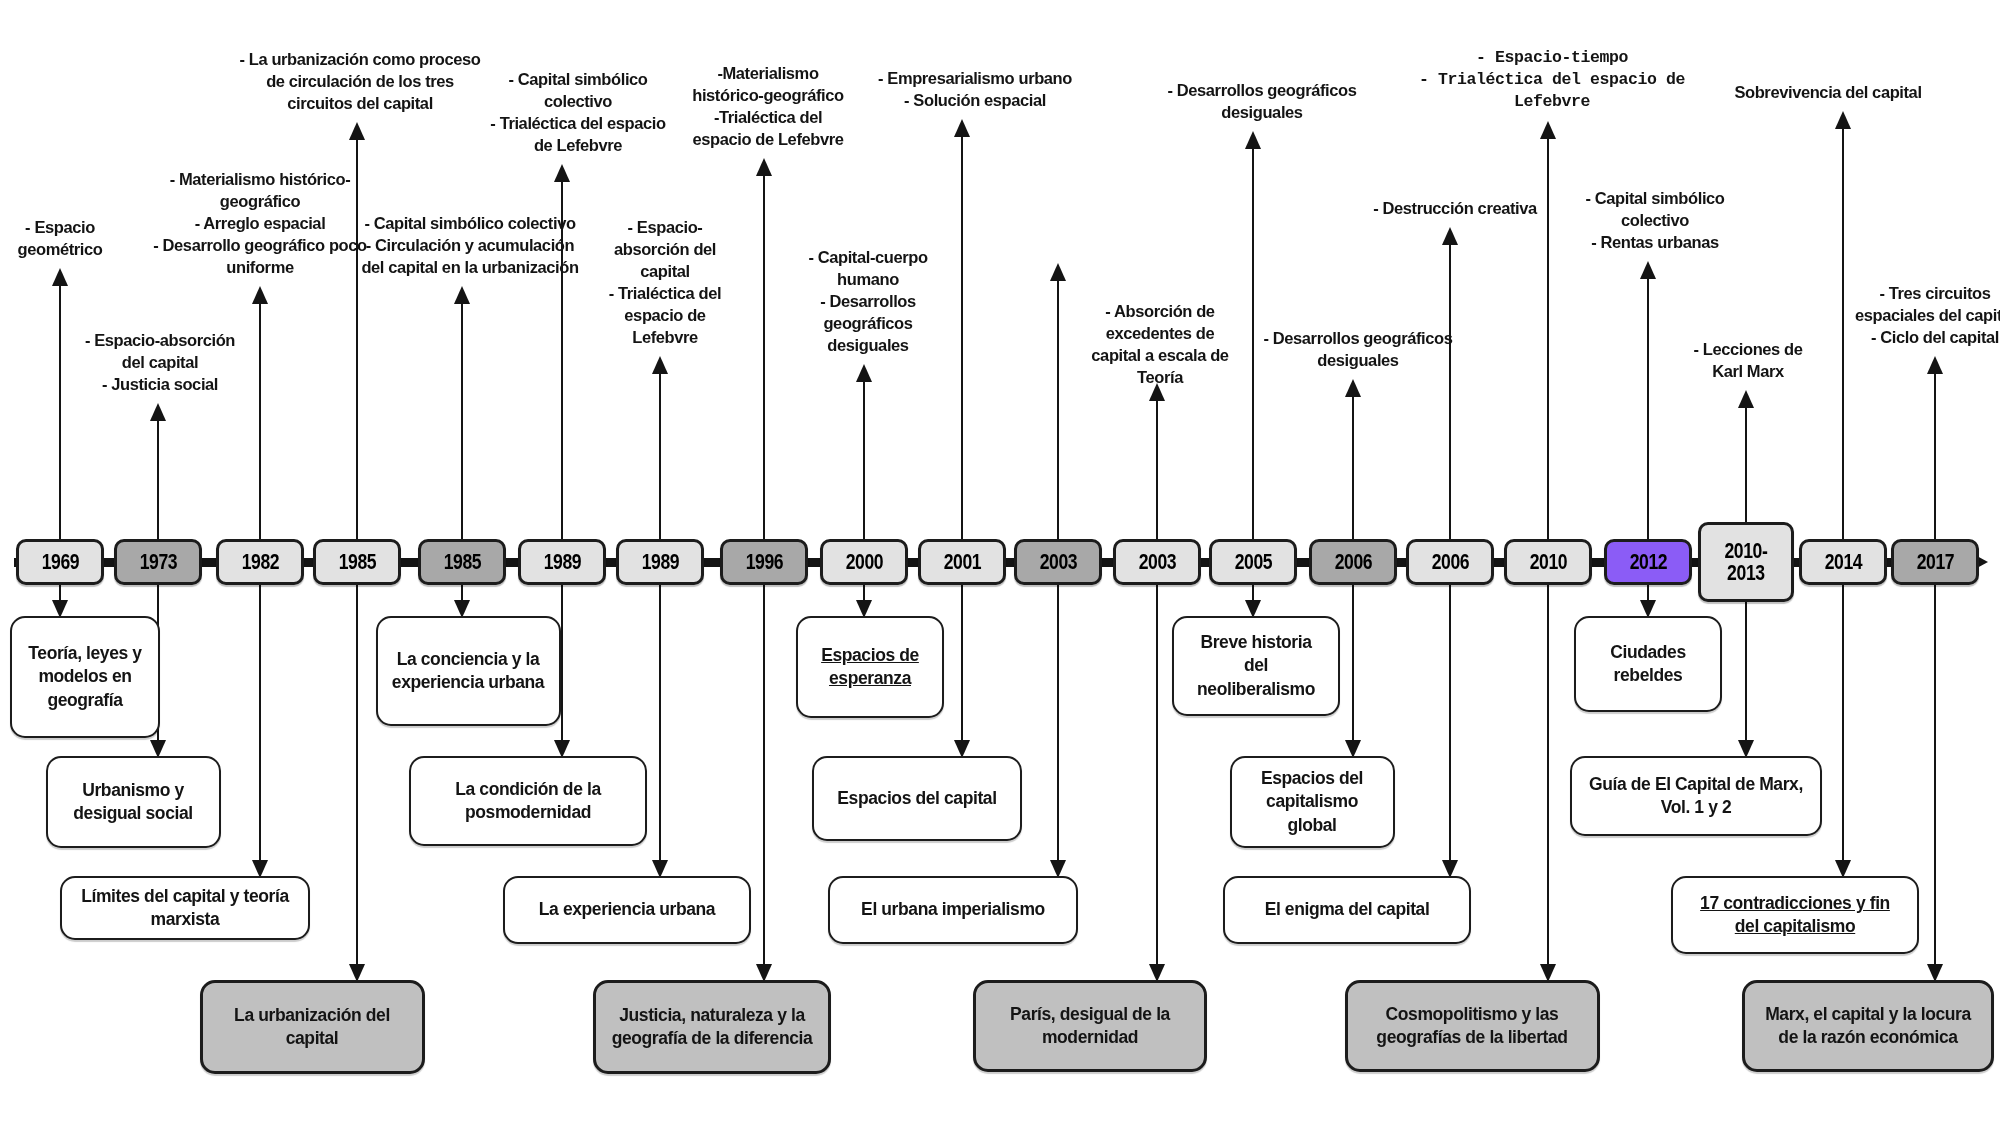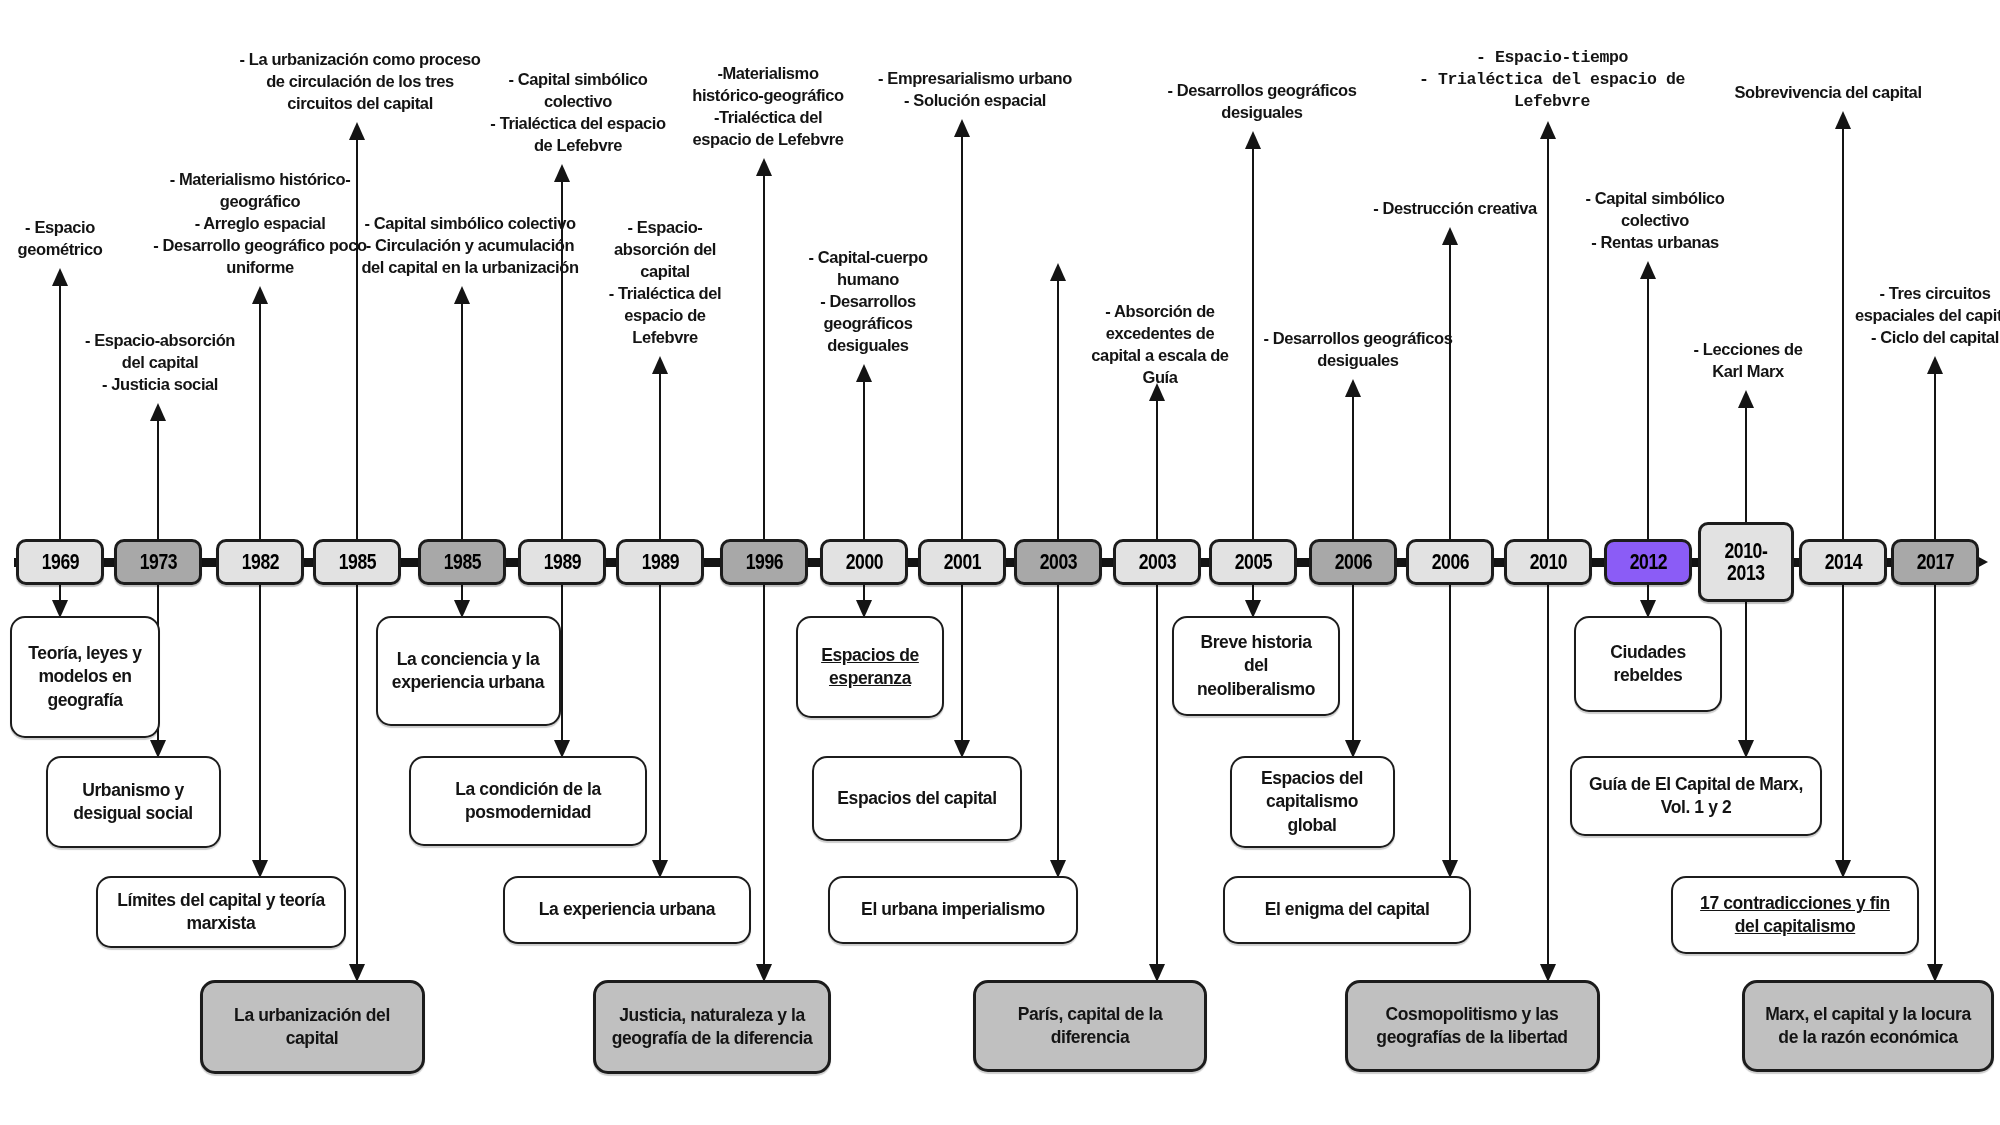--- a/index.html
+++ b/index.html
@@ -71,21 +71,21 @@
     <div class="ann" style="left: 100px; width: 320px; top: 168px;">
       <div>- Materialismo histórico-</div>
       <div>geográfico</div>
       <div>- Arreglo espacial</div>
       <div>- Desarrollo geográfico poco</div>
       <div>uniforme</div>
     </div>
     <div class="yearbox" style="left: 216px; top: 539px; width: 88px; height: 46px; background: rgb(226, 226, 226);">
       <div class="yr">1982</div>
     </div>
-    <div class="book" style="left: 60px; top: 876px; width: 250px; height: 72px; background: rgb(255, 255, 255); margin-left: 36px;">
+    <div class="book" style="left: 60px; top: 876px; width: 250px; height: 64px; background: rgb(255, 255, 255);">
       <div>Límites del capital y teoría marxista</div>
     </div>
     <div class="vline" style="left: 355.8px; top: 134px; height: 844px; background: rgb(20, 20, 20);"></div>
     <div class="ah up" style="left: 349px; top: 122px; border-bottom: 18px solid rgb(20, 20, 20);"></div>
     <div class="ah down" style="left: 349px; top: 964px; border-top: 18px solid rgb(20, 20, 20);"></div>
     <div class="ann" style="left: 200px; width: 320px; top: 48px;">
       <div>- La urbanización como proceso</div>
       <div>de circulación de los tres</div>
       <div>circuitos del capital</div>
     </div>
@@ -194,27 +194,27 @@
     <div class="book" style="left: 828px; top: 876px; width: 250px; height: 68px; background: rgb(255, 255, 255);">
       <div>El urbana imperialismo</div>
     </div>
     <div class="vline" style="left: 1155.8px; top: 395px; height: 583px; background: rgb(20, 20, 20);"></div>
     <div class="ah up" style="left: 1149px; top: 383px; border-bottom: 18px solid rgb(20, 20, 20);"></div>
     <div class="ah down" style="left: 1149px; top: 964px; border-top: 18px solid rgb(20, 20, 20);"></div>
     <div class="ann" style="left: 1000px; width: 320px; top: 287px; margin-top: 13px;">
       <div>- Absorción de</div>
       <div>excedentes de</div>
       <div>capital a escala de</div>
-      <div>Guía</div>
+      <div>Teoría</div>
     </div>
     <div class="yearbox" style="left: 1113px; top: 539px; width: 88px; height: 46px; background: rgb(226, 226, 226);">
       <div class="yr">2003</div>
     </div>
     <div class="book" style="left: 973px; top: 980px; width: 234px; height: 92px; background: rgb(192, 192, 192); border-width: 3px;">
-      <div>París, capital de la diferencia</div>
+      <div>París, desigual de la modernidad</div>
     </div>
     <div class="vline" style="left: 1251.8px; top: 143px; height: 471px; background: rgb(20, 20, 20);"></div>
     <div class="ah up" style="left: 1245px; top: 131px; border-bottom: 18px solid rgb(20, 20, 20);"></div>
     <div class="ah down" style="left: 1245px; top: 600px; border-top: 18px solid rgb(20, 20, 20);"></div>
     <div class="ann" style="left: 1102px; width: 320px; top: 79px;">
       <div>- Desarrollos geográficos</div>
       <div>desiguales</div>
     </div>
     <div class="yearbox" style="left: 1209px; top: 539px; width: 88px; height: 46px; background: rgb(226, 226, 226);">
       <div class="yr">2005</div>

